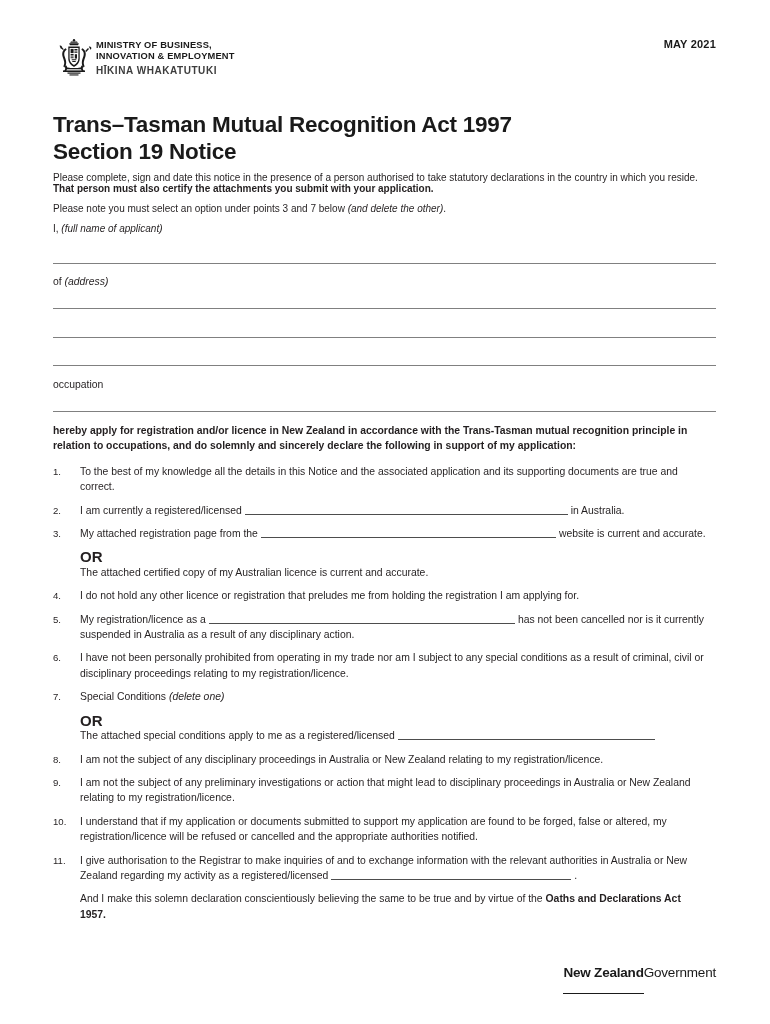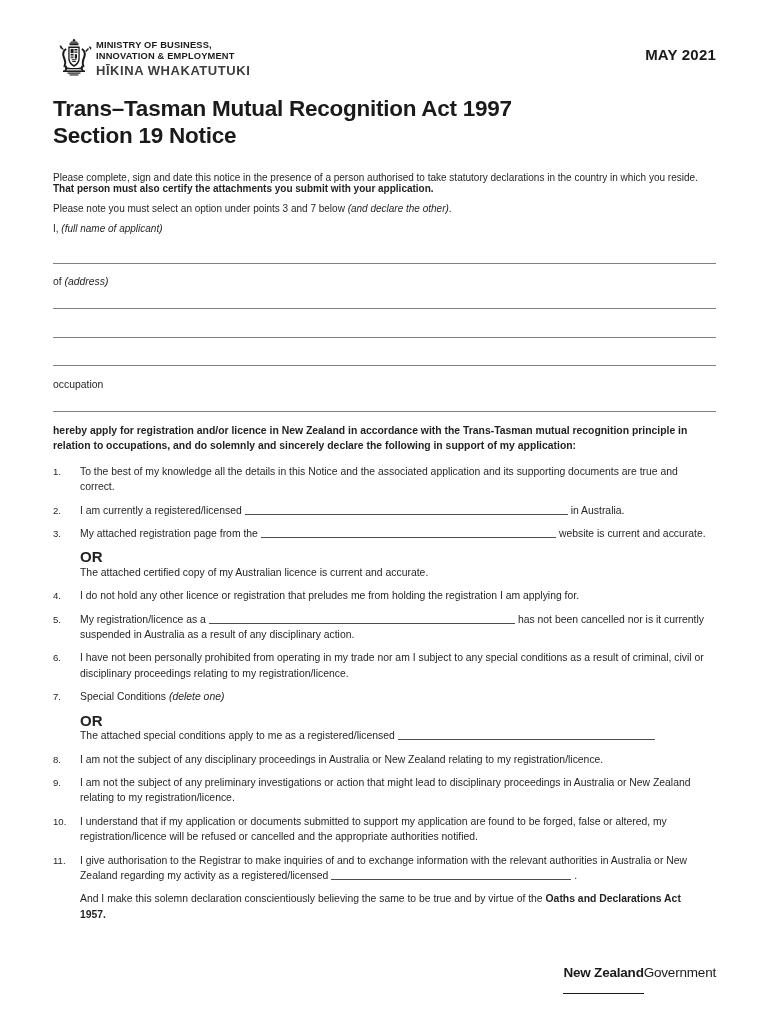--- a/index.html
+++ b/index.html
@@ -45,42 +45,42 @@
   }
   .brand-line {
     font-size: 9.3px;
     font-weight: bold;
     letter-spacing: 0.18px;
     line-height: 11.4px;
     color: #1a1a1a;
     white-space: nowrap;
   }
   .brand-tagline {
-    font-size: 13px;
+    font-size: 10px;
     font-weight: bold;
     letter-spacing: 0.55px;
     line-height: 11px;
     margin-top: 2px;
     color: #3d3d3d;
     white-space: nowrap;
   }
   .doc-date {
     position: absolute;
-    top: 10px;
+    top: 2px;
     right: 0;
-    font-size: 15px;
+    font-size: 11px;
     font-weight: bold;
     letter-spacing: 0.2px;
     color: #1a1a1a;
   }
 
   
   .title-block {
     position: absolute;
-    top: 96px;
+    top: 112px;
     left: 53px;
     right: 54px;
   }
   .title-line {
     font-size: 22.5px;
     font-weight: bold;
     line-height: 26.5px;
     letter-spacing: -0.25px;
     color: #1a1a1a;
   }
@@ -245,21 +245,21 @@
     <div class="doc-date">MAY 2021</div>
   </div>
 
   <div class="title-block">
     <div class="title-line">Trans–Tasman Mutual Recognition Act 1997</div>
     <div class="title-line">Section 19 Notice</div>
   </div>
 
   <div class="intro">
     <p class="p"><span>Please complete, sign and date this notice in the presence of a person authorised to take statutory declarations in the country in which you reside. </span><b>That person must also certify the attachments you submit with your application.</b></p>
-    <p class="p"><span>Please note you must select an option under points 3 and 7 below </span><i>(and declare the other)</i><span>.</span></p>
+    <p class="p"><span>Please note you must select an option under points 3 and 7 below </span><i>(and delete the other)</i><span>.</span></p>
     <p class="p"><span>I, </span><i>(full name of applicant)</i></p>
   </div>
 
   <div class="rule" style="top:263px"></div>
   <div class="field-label" style="top:275px"><span>of </span><i>(address)</i></div>
   <div class="rule" style="top:308px"></div>
   <div class="rule" style="top:337px"></div>
   <div class="rule" style="top:365px"></div>
   <div class="field-label" style="top:378px">occupation</div>
   <div class="rule" style="top:411px"></div>

